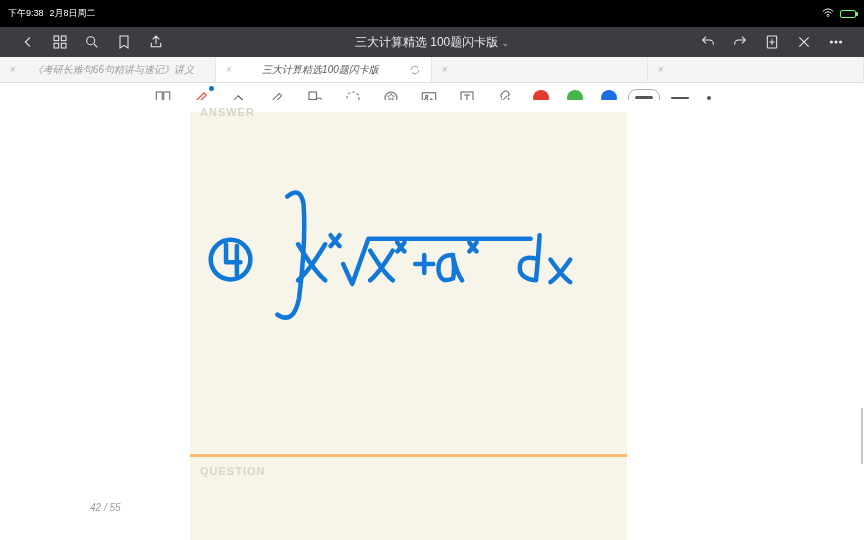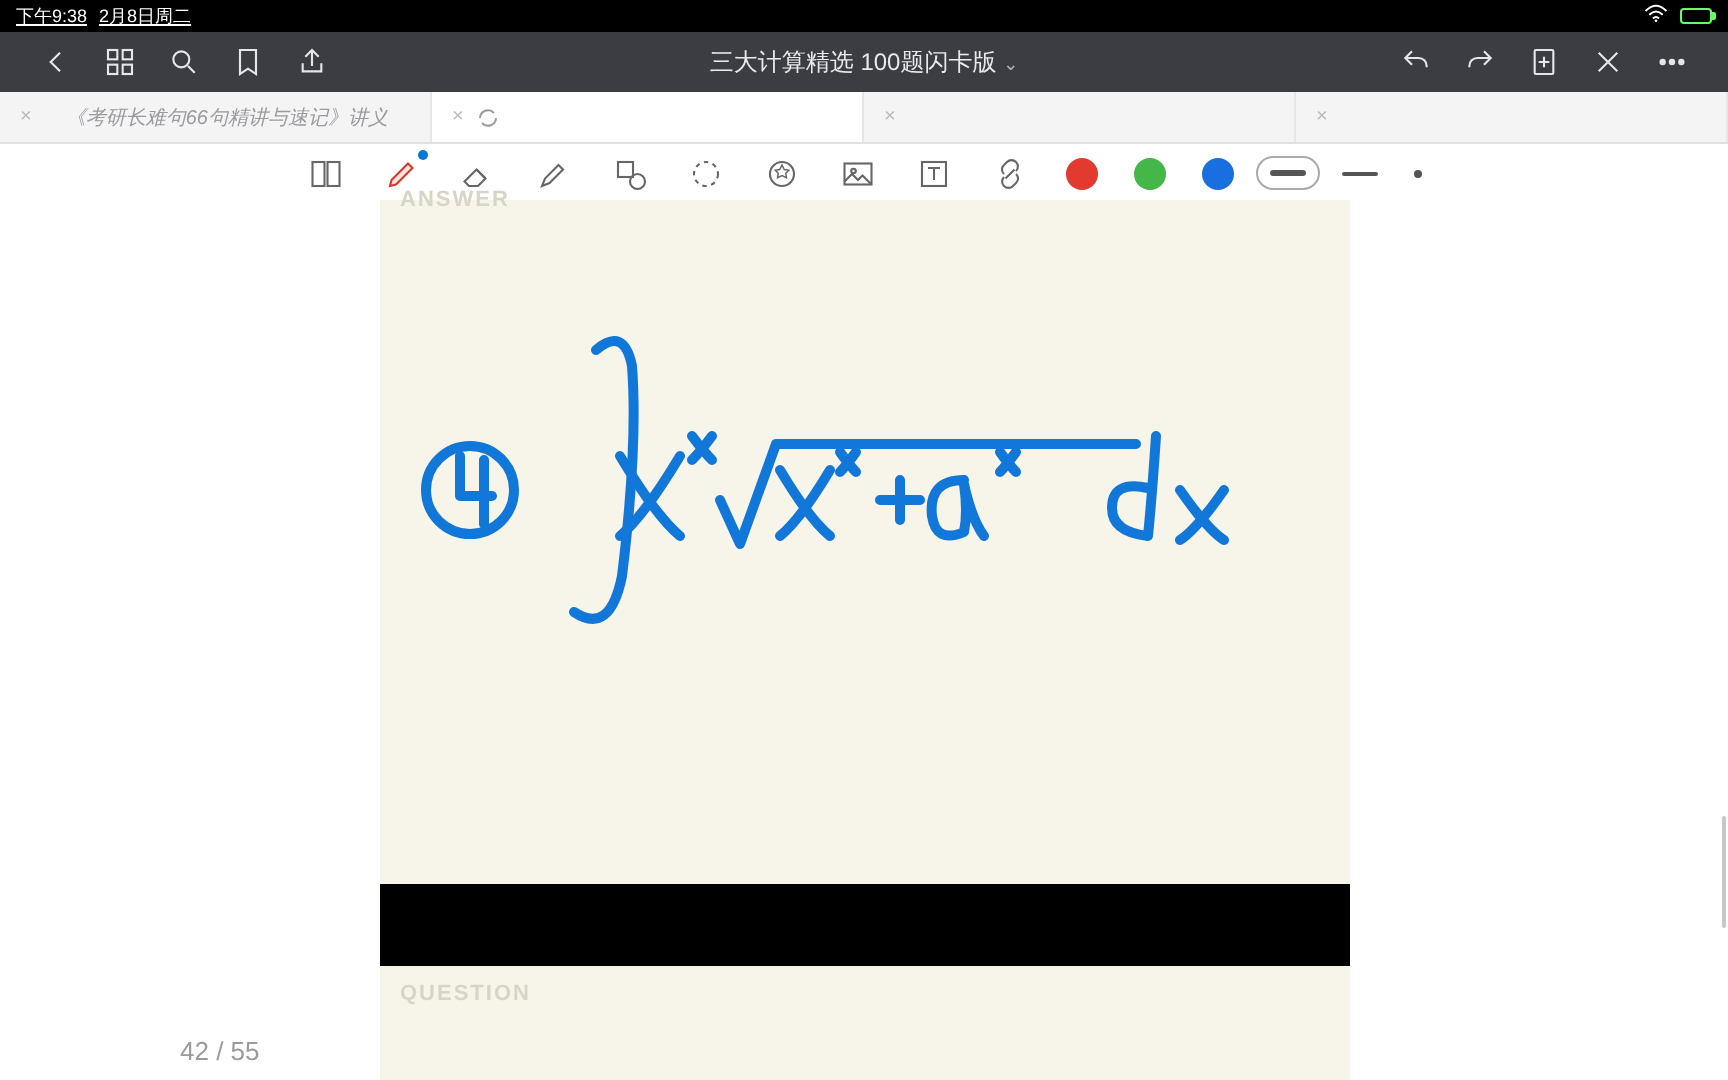--- a/index.html
+++ b/index.html
@@ -1,17 +1,17 @@
 <!DOCTYPE html>
 <html><head>
 <meta charset="utf-8">
 <style>
   * { box-sizing: border-box; margin: 0; padding: 0; }
   html, body { width: 864px; height: 540px; font-family: -apple-system, "Helvetica Neue", sans-serif; background: #fff; overflow: hidden; }
-  .status-bar { height: 16px; background: #000; color: #fff; display: flex; justify-content: space-between; align-items: center; font-size: 9px; padding: 0 8px; text-decoration: underline; }
+  .status-bar { height: 27px; background: #000; color: #fff; display: flex; justify-content: space-between; align-items: center; font-size: 9px; padding: 0 8px; }
   .status-left, .status-right { display: flex; gap: 6px; align-items: center; }
   .bat-icon { display:inline-block; width:16px; height:8px; border:1px solid #6f6; border-radius:2px; position:relative; }
   .bat-icon::after { content:""; position:absolute; right:-3px; top:1px; width:2px; height:4px; background:#6f6; border-radius:0 1px 1px 0;}
   .bat-fill { background:#6f6; height:100%; width:70%; }
   .top-nav { height: 30px; background: #3b3d42; color: #fff; display: flex; align-items: center; padding: 0 19px; gap: 14px; }
   .top-nav .title { flex: 1; text-align: center; font-size: 12px; color: #e9e9eb; }
   .nav-ic { width: 18px; height: 18px; display:flex; align-items:center; justify-content:center; color:#e6e6e9; cursor:pointer; }
   .nav-ic svg { width: 16px; height: 16px; stroke: currentColor; fill: none; stroke-width: 1.6; }
   .right-nav { display:flex; gap:14px; align-items:center; }
   .tab-strip { height: 26px; background: #f4f4f5; display:flex; align-items:stretch; border-bottom:1px solid #e1e1e3; }
@@ -24,28 +24,28 @@
   .tool { width:20px; height:20px; display:flex; align-items:center; justify-content:center; cursor:pointer; color:#666;}
   .tool svg { width:18px; height:18px; fill:none; stroke:currentColor; stroke-width:1.4;}
   .tool.selected { position:relative; }
   .tool.selected::before { content:""; position:absolute; top:-2px; right:-3px; width:5px; height:5px; background:#0078d4; border-radius:50%;}
   .color-dot { width:16px; height:16px; border-radius:50%; cursor:pointer;}
   .line-opt { width:18px; height:3px; background:#555; border-radius:2px; cursor:pointer;}
   .line-opt.sel { outline: 1px solid #aaa; outline-offset: 6px; border-radius:2px;}
   .line-opt.thin { height:2px;}
   .line-opt.tiny { width:4px; height:4px; border-radius:50%;}
   .workspace { position:absolute; top:100px; left:0; right:0; bottom:0; background:#fff; }
-  .page-frame { position:absolute; left:190px; top:0; width:485px; bottom:0; background:#000000;}
+  .page-frame { position:absolute; left:190px; top:12px; width:437px; bottom:0; background:#fdba74;}
   .card-label { position:absolute; left:10px; font-size:11px; font-weight:700; color:#d9d5c6; letter-spacing:1px;}
   .answer-card { position:absolute; left:0; top:0; right:0; height:342px; background:#f7f4e9;}
   .answer-card .card-label { top:-6px;}
-  .question-card { position:absolute; left:0; top:345px; right:0; bottom:0; background:#f7f4e9;margin-top:38px;}
+  .question-card { position:absolute; left:0; top:345px; right:0; bottom:0; background:#f7f4e9;}
   .question-card .card-label { top:8px;}
   .handwriting svg { width:100%; height:100%;}
-  .page-num { position:absolute; left:90px; bottom:7px; font-size:13px; color:#9b9b9b;}
+  .page-num { position:absolute; left:90px; bottom:27px; font-size:10px; color:#9b9b9b;font-style:italic;}
   .scroll-hint { position:absolute; right:1px; top:308px; width:2px; height:56px; background:#c8c8c8; border-radius:2px;}
   .wifi svg, .sig svg { width:12px; height:10px; fill:#fff;}
 </style>
 </head>
 <body>
 
 <div class="status-bar">
   <div class="status-left">
     <span>下午9:38</span>
     <span>2月8日周二</span>
@@ -122,20 +122,21 @@
   </div>
 </div>
 
 <div class="tab-strip">
   <div class="tab">
     <span class="tx">×</span>
     <span class="tlabel">《考研长难句66句精讲与速记》讲义</span>
   </div>
   <div class="tab active">
     <span class="tx">×</span>
+    <span class="tlabel">三大计算精选100题闪卡版</span>
     <span class="ticon">
         <svg viewBox="0 0 24 24" stroke="#9a9aa0" fill="none" stroke-width="2">
           <path d="M4 12a8 8 0 0114-5M20 12a8 8 0 01-14 5"></path>
         </svg>
       </span>
   </div>
   <div class="tab">
     <span class="tx">×</span>
   </div>
   <div class="tab">

